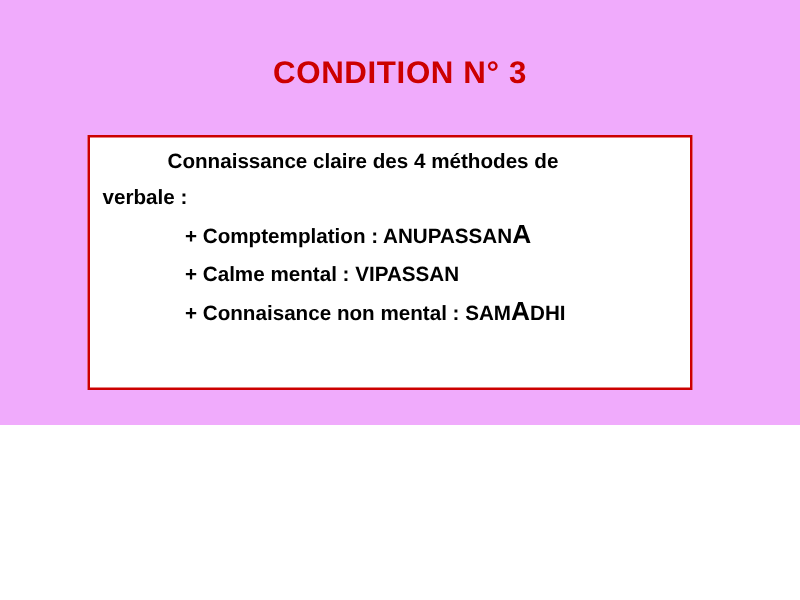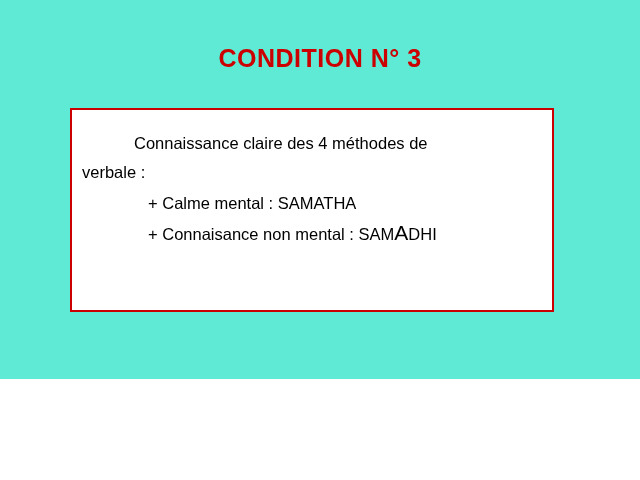--- a/index.html
+++ b/index.html
@@ -9,22 +9,22 @@
   }
   body {
     width: 640px;
     height: 480px;
     font-family: "Liberation Sans", sans-serif;
     overflow: hidden;
   }
   .slide {
     position: relative;
     width: 640px;
-    height: 379px;
-    background: #5eead4;
+    height: 340px;
+    background: #f0abfc;
   }
   .slide-title {
     position: absolute;
     left: 0;
     top: 44px;
     width: 640px;
     text-align: center;
     color: #cc0000;
     font-size: 25px;
     font-weight: bold;
@@ -36,25 +36,25 @@
     top: 108px;
     width: 484px;
     height: 204px;
     border: 2px solid #cc0000;
     box-sizing: border-box;
     background: #ffffff;
   }
   .body-text {
     position: absolute;
     left: 10px;
-    top: 19px;
+    top: 5px;
     width: 462px;
     color: #000000;
     font-size: 16.5px;
-    font-weight: normal;
+    font-weight: bold;
     line-height: 29px;
   }
   .line-indent {
     text-indent: 52px;
   }
   .line-bullet {
     padding-left: 66px;
   }
   .bigger {
     font-size: 21px;
@@ -66,22 +66,23 @@
 <div class="slide">
 
   <div class="slide-title">CONDITION N° 3</div>
 
   <div class="content-box">
     <div class="body-text">
 
       <div class="line-indent">Connaissance claire des 4 méthodes de</div>
       <div>verbale :</div>
 
+      <div class="line-bullet"><span>+ Comptemplation : ANUPASSAN</span><span class="bigger">A</span><span></span></div>
 
-      <div class="line-bullet"><span>+ Calme mental : SAMATHA</span><span class="bigger"></span><span></span></div>
+      <div class="line-bullet"><span>+ Calme mental : VIPASSAN</span><span class="bigger"></span><span></span></div>
 
       <div class="line-bullet"><span>+ Connaisance non mental : SAM</span><span class="bigger">A</span><span>DHI</span></div>
 
 
 
     </div>
   </div>
 
 </div>
 

